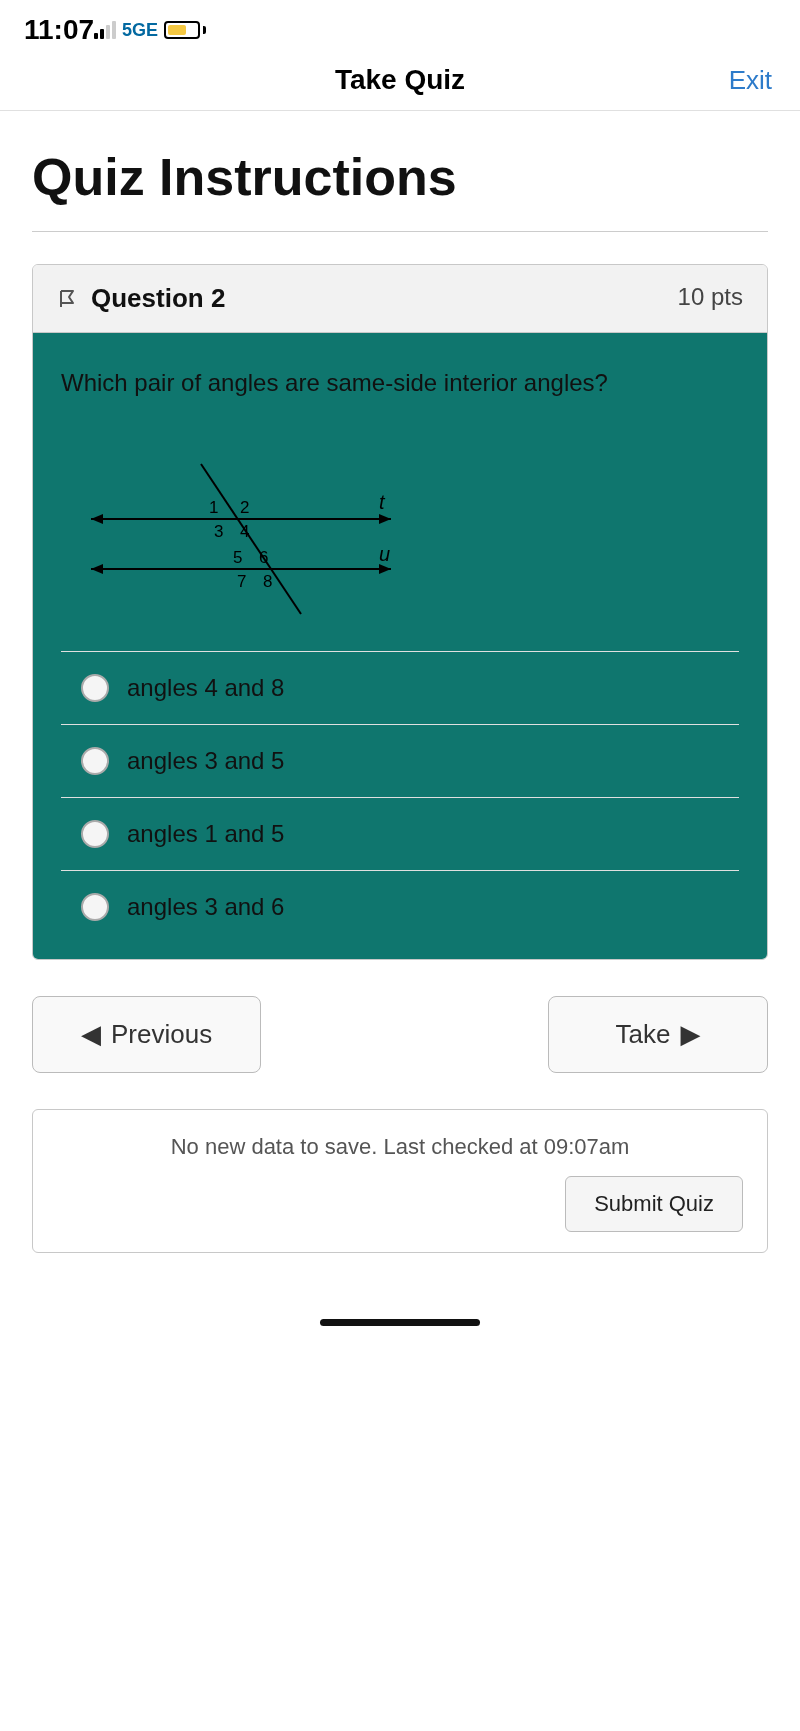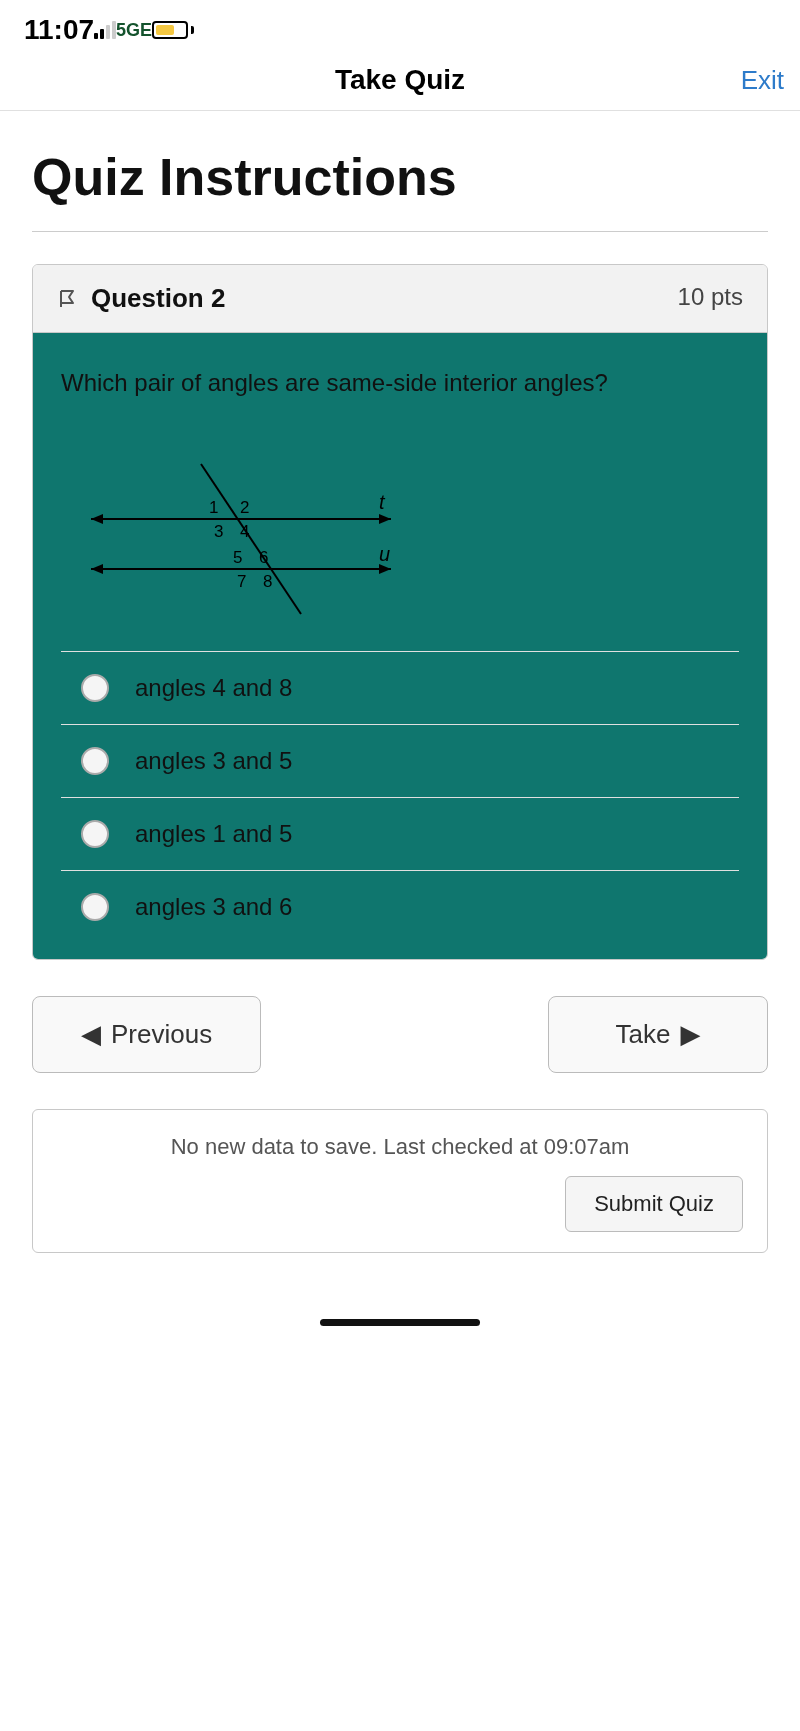--- a/index.html
+++ b/index.html
@@ -20,22 +20,23 @@
       background: #fff;
     }
     .status-time {
       font-size: 28px;
       font-weight: 600;
       color: #000;
     }
     .status-icons {
       display: flex;
       align-items: center;
+      gap: 6px;
       font-size: 18px;
-      color: #14532d;
+      color: #0369a1;
     }
     .signal-bars {
       display: flex;
       align-items: flex-end;
       gap: 2px;
       height: 18px;
     }
     .signal-bars span {
       display: block;
       width: 4px;
@@ -89,21 +90,21 @@
       position: relative;
       background: #fff;
     }
     .header-title {
       font-size: 28px;
       font-weight: 600;
       color: #000;
     }
     .header-exit {
       position: absolute;
-      right: 16px;
+      right: 28px;
       font-size: 26px;
       color: #2d7bca;
       cursor: pointer;
     }
 
     
     .page-content {
       padding: 36px 32px 20px 32px;
     }
     .page-title {
@@ -171,21 +172,21 @@
       display: block;
     }
 
     
     .answer-options {
       border-top: 1px solid #e0e0e0;
     }
     .answer-option {
       display: flex;
       align-items: center;
-      gap: 26px;
+      gap: 18px;
       padding: 22px 20px;
       border-bottom: 1px solid #e0e0e0;
       cursor: pointer;
     }
     .answer-option:last-child {
       border-bottom: none;
     }
     .radio-circle {
       width: 28px;
       height: 28px;

